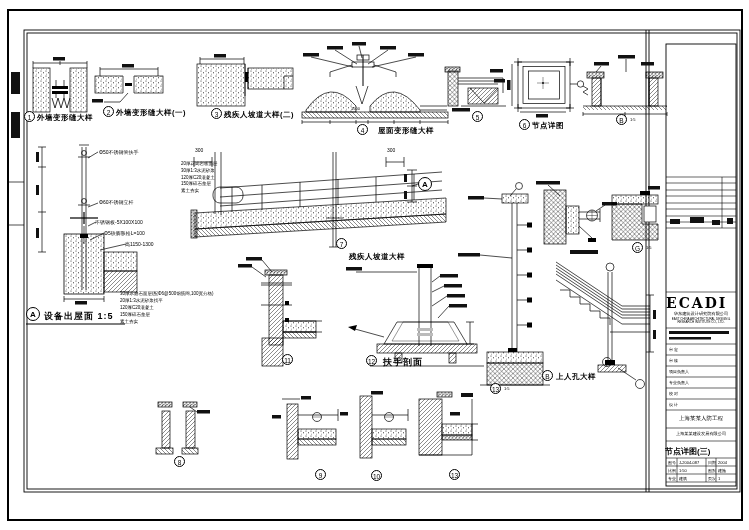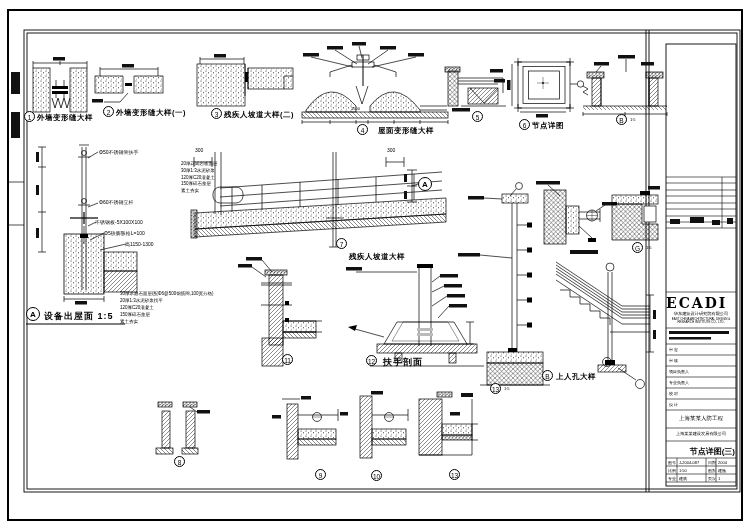--- a/index.html
+++ b/index.html
@@ -561,21 +561,21 @@
 
 <span class="t tb" style="left:669px;top:347px;">审 定</span>
 <span class="t tb" style="left:669px;top:358px;">审 核</span>
 <span class="t tb" style="left:669px;top:369px;">项目负责人</span>
 <span class="t tb" style="left:669px;top:380px;">专业负责人</span>
 <span class="t tb" style="left:669px;top:391px;">校 对</span>
 <span class="t tb" style="left:669px;top:402px;">设 计</span>
 
 <span class="t" style="left:666px;top:416px;width:70px;text-align:center;font-size:5.5px;">上海某某人防工程</span>
 <span class="t" style="left:666px;top:432px;width:70px;text-align:center;font-size:4.2px;">上海某某建设发展有限公司</span>
-<span class="t" style="left:665px;top:446px;width:70px;text-align:right;font:bold 8px 'Liberation Sans',sans-serif;">节点详图(三)</span>
+<span class="t" style="left:665px;top:446px;width:70px;text-align:left;font:bold 8px 'Liberation Sans',sans-serif;">节点详图(三)</span>
 
 <span class="t tb" style="left:668px;top:460px;">图号</span>
 <span class="t tb" style="left:679px;top:460px;">J-2004-087</span>
 <span class="t tb" style="left:708px;top:460px;">日期</span>
 <span class="t tb" style="left:718px;top:460px;">2004</span>
 <span class="t tb" style="left:668px;top:468px;">比例</span>
 <span class="t tb" style="left:679px;top:468px;">1:50</span>
 <span class="t tb" style="left:708px;top:468px;">图别</span>
 <span class="t tb" style="left:718px;top:468px;">建施</span>
 <span class="t tb" style="left:668px;top:476px;">专业</span>

